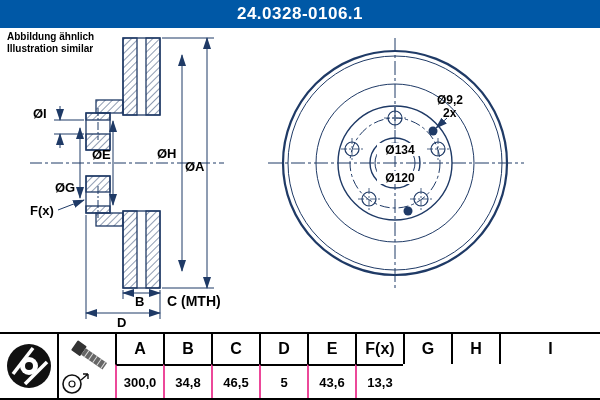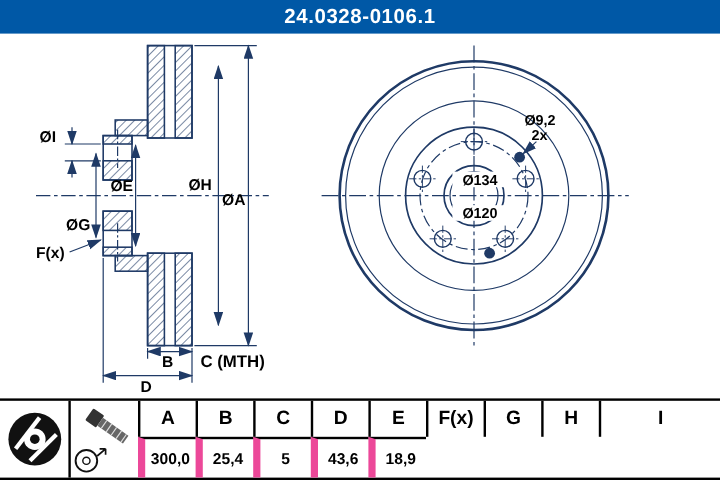--- a/index.html
+++ b/index.html
@@ -19,34 +19,38 @@
   svg.drawing{position:absolute;top:28px;left:0;}
   svg text{font-family:"Liberation Sans",sans-serif;font-weight:bold;fill:#000;}
   .spec-table{
     position:absolute;left:0;top:332px;width:600px;height:68px;background:#fff;
     display:grid;grid-template-columns:57px 58px repeat(8,48px) 1fr;
     grid-template-rows:30px 1fr;
     border-top:2px solid #000;border-bottom:2px solid #000;box-sizing:border-box;
   }
   .cell{display:flex;align-items:center;justify-content:center;font-weight:bold;color:#000;}
   .cell.hdr{border-left:2px solid #000;font-size:16px;}
-  .cell.val{border-left:6px solid #ec4899;border-top:2px solid #000;font-size:13px;}
+  .cell.val{border-left:2px solid #ec4899;border-top:2px solid #000;font-size:13px;}
   .icon-cell{grid-row:1/3;position:relative;}
   .icon-cell.second{border-left:2px solid #000;}
   .icon-abs{position:absolute;}
 </style>
 </head>
 <body>
 
 <div class="page">
 
   <div class="header">
     <span>24.0328-0106.1</span>
   </div>
 
+  <div class="note">
+    <div>Abbildung ähnlich</div>
+    <div>Illustration similar</div>
+  </div>
 
   <svg class="drawing" width="600" height="304" viewBox="0 0 600 304">
     <defs>
       <pattern id="hatch" width="5" height="5" patternUnits="userSpaceOnUse" patternTransform="rotate(45)">
         <line x1="0" y1="0" x2="0" y2="5" stroke="#1f3a66" stroke-width="1"></line>
       </pattern>
       <marker id="arr" markerWidth="12" markerHeight="10" refX="11" refY="4" orient="auto-start-reverse" markerUnits="userSpaceOnUse">
         <path d="M0,0 L12,4 L0,8 Z" fill="#1f3a66"></path>
       </marker>
     </defs>
@@ -177,19 +181,20 @@
     <div class="cell hdr">B</div>
     <div class="cell hdr">C</div>
     <div class="cell hdr">D</div>
     <div class="cell hdr">E</div>
     <div class="cell hdr">F(x)</div>
     <div class="cell hdr">G</div>
     <div class="cell hdr">H</div>
     <div class="cell hdr">I</div>
 
     <div class="cell val">300,0</div>
-    <div class="cell val">25,4</div>
+    <div class="cell val">34,8</div>
+    <div class="cell val">46,5</div>
     <div class="cell val">5</div>
     <div class="cell val">43,6</div>
-    <div class="cell val">18,9</div>
+    <div class="cell val">13,3</div>
   </div>
 
 </div>
 
 </body></html>

